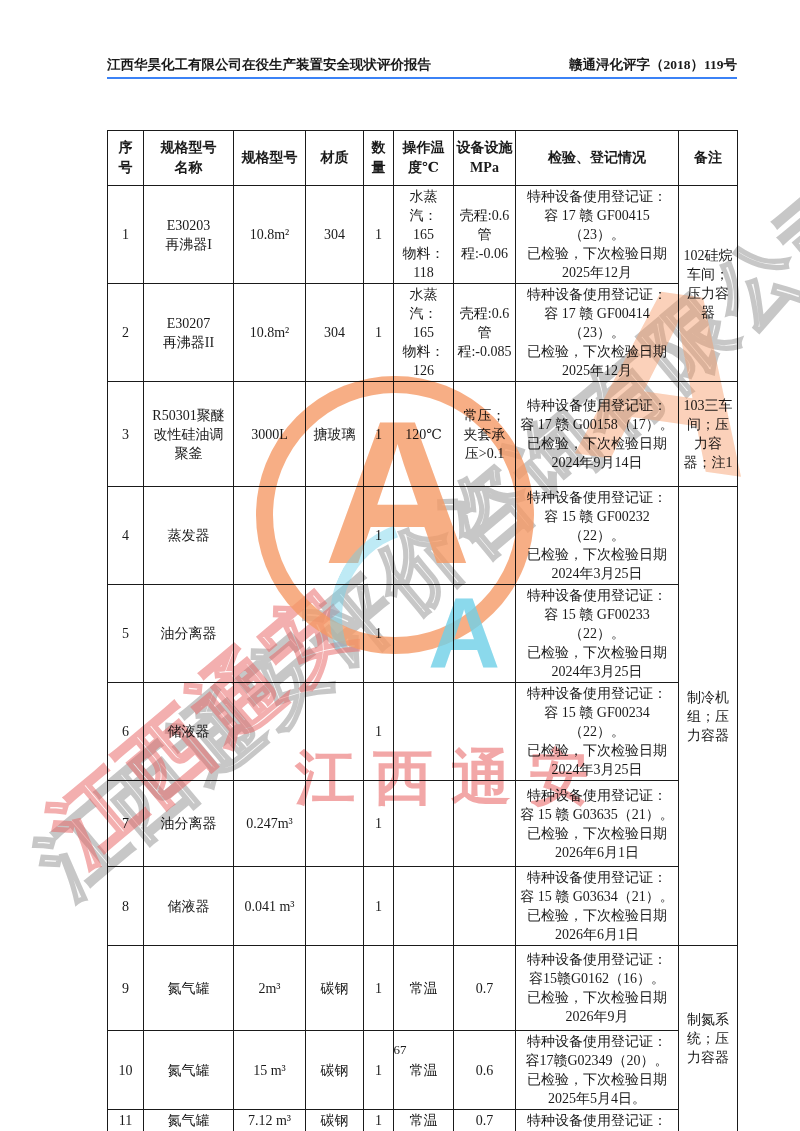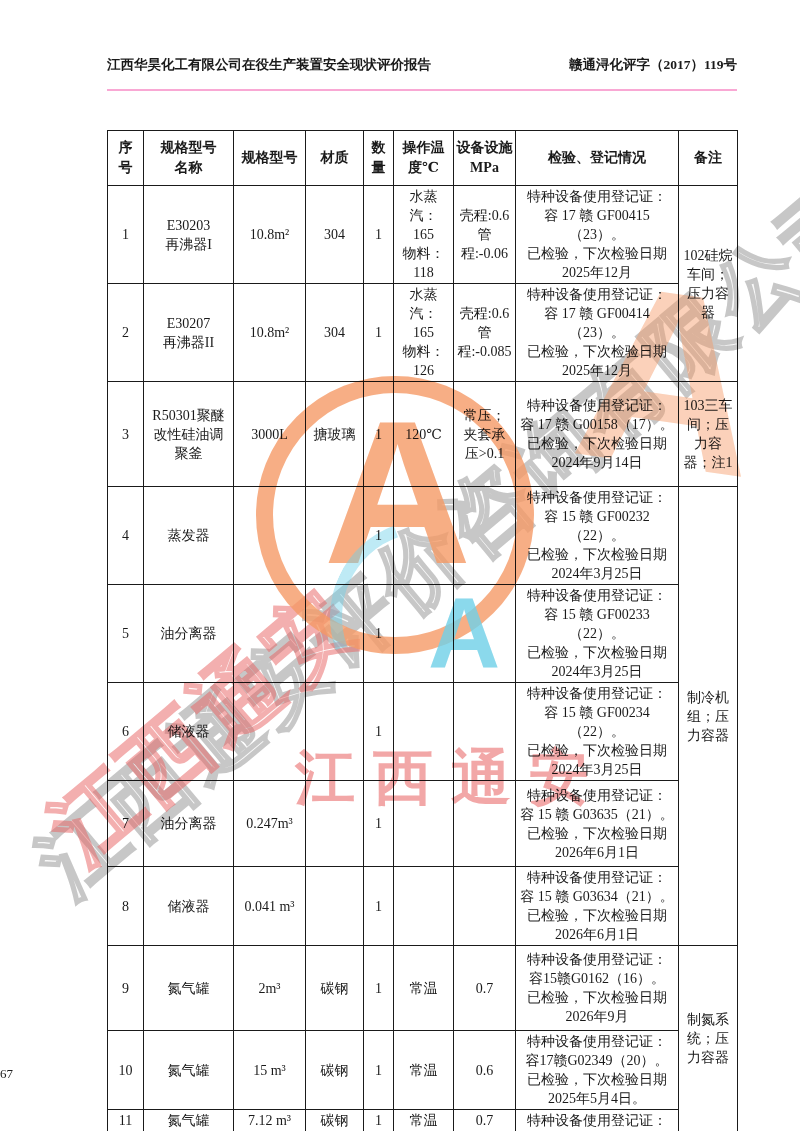--- a/index.html
+++ b/index.html
@@ -7,21 +7,21 @@
     position:relative;width:800px;height:1131px;margin:0 auto;
     background:#ffffff;overflow:hidden;
     font-family:"Liberation Serif","DejaVu Serif",serif;
     color:#1a1a1a;
   }
   
   .doc-header{
     position:absolute;left:107px;right:63px;top:56px;
     display:flex;justify-content:space-between;align-items:flex-end;
     font-size:13.5px;font-weight:bold;
-    border-bottom:2px solid #f9a8d4;padding-bottom:15px;
+    border-bottom:2px solid #3b82f6;padding-bottom:3px;
   }
   
   .doc-title{
     position:absolute;left:0;right:0;top:97px;
     text-align:center;font-size:20px;font-weight:bold;letter-spacing:1px;
   }
   
   table.equip{
     position:absolute;left:107px;top:130px;
     border-collapse:collapse;table-layout:fixed;width:630px;
@@ -82,31 +82,31 @@
     font-size:100px;line-height:110px;color:var(--wm_cyan);opacity:.8;
   }
   .wm-cyan-arc{
     position:absolute;left:330px;top:520px;width:170px;height:170px;
     border:12px solid transparent;border-left-color:var(--wm_cyan);
     border-radius:50%;transform:rotate(25deg);opacity:.45;
   }
   
   .page-num{
     position:absolute;left:0;right:0;top:1042px;
-    text-align:left;font-size:13px;margin-top:24px;
+    text-align:center;font-size:13px;
   }
 </style>
 </head>
 <body>
 
 <div class="page">
 
   <div class="doc-header">
     <span>江西华昊化工有限公司在役生产装置安全现状评价报告</span>
-    <span>赣通浔化评字（2017）119号</span>
+    <span>赣通浔化评字（2018）119号</span>
   </div>
 
 
   <table class="equip">
     <colgroup>
       <col style="width:36px">
         <col style="width:90px">
         <col style="width:72px">
       <col style="width:58px">
         <col style="width:30px">

